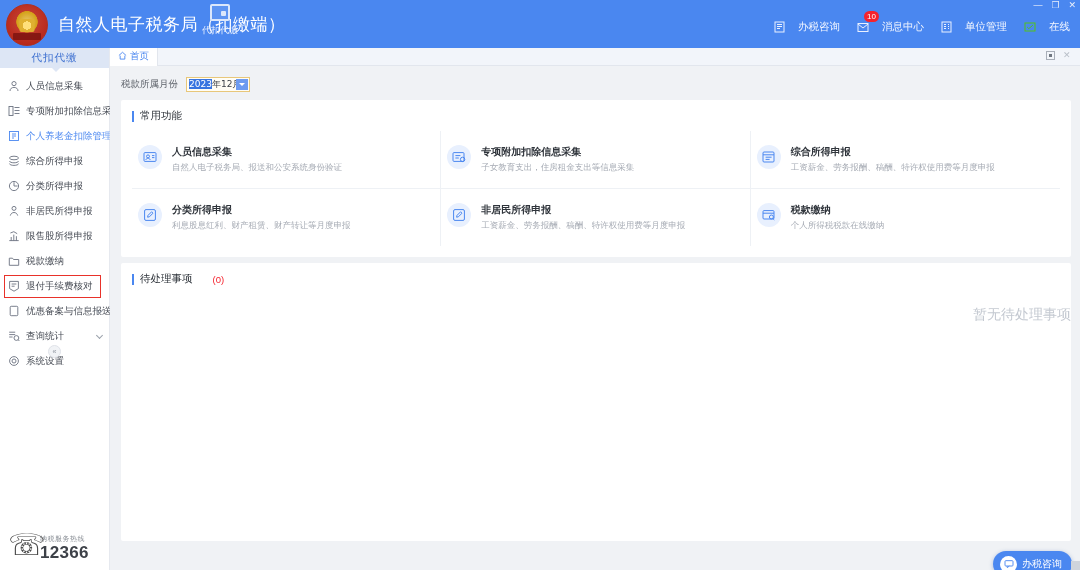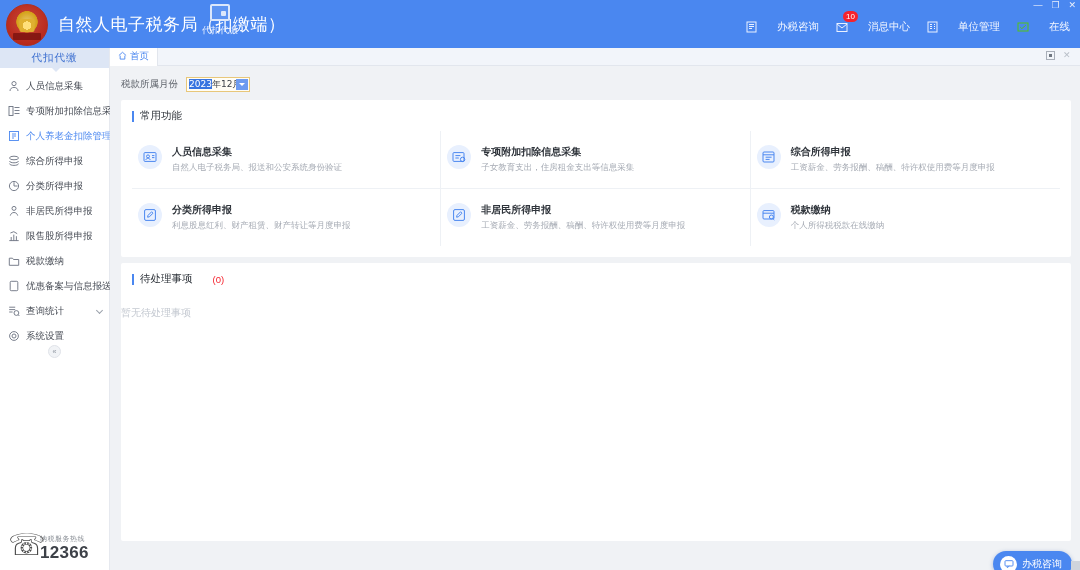--- a/index.html
+++ b/index.html
@@ -53,21 +53,21 @@
   }
   .mod-tab .ico i::after {
     content: ""; position: absolute; right: 2px; top: 5px; width: 5px; height: 5px;
     background: #dbe7fb; border-radius: 1px;
   }
   .mod-tab .lbl { font-size: 9px; margin-top: 3px; display: block; font-family: "DejaVu Sans", sans-serif; }
 
   .hdr-actions {
     position: absolute; right: 10px; top: 20px; display: flex; align-items: center; gap: 17px;
   }
-  .hact { display: flex; align-items: center; gap: 20px; color: #f2f6ff; font-size: 10.5px;
+  .hact { display: flex; align-items: center; gap: 13px; color: #f2f6ff; font-size: 10.5px;
           font-family: "DejaVu Sans", sans-serif; position: relative; cursor: default; }
   .hact svg { display: block; }
   .badge {
     position: absolute; left: 7px; top: -9px; min-width: 15px; height: 11px;
     background: #f5222d; color: #fff; border-radius: 7px; font-size: 8px;
     display: flex; align-items: center; justify-content: center; padding: 0 3px;
     font-family: "Liberation Sans", sans-serif;
   }
 
   
@@ -190,22 +190,22 @@
     display: flex; align-items: center; justify-content: center; flex: 0 0 auto;
     color: #4a87f0;
   }
   .ftxt .ft { font-size: 10px; color: #2f343b; font-weight: bold; display: block;
               font-family: "DejaVu Sans", sans-serif; }
   .ftxt .fs { font-size: 8.5px; color: #a6abb4; display: block; margin-top: 3px;
               font-family: "DejaVu Sans", sans-serif; }
 
   .todo { min-height: 278px; position: relative; }
   .empty {
-    position: absolute; left: 0; right: 0; top: 43px; text-align: left;
-    font-size: 10px; color: #c4c9d1; font-family: "DejaVu Sans", sans-serif;
+    position: absolute; left: 0; right: 0; top: 43px; text-align: right;
+    font-size: 14px; color: #c4c9d1; font-family: "DejaVu Sans", sans-serif;
   }
 
   .chat {
     position: absolute; right: 8px; bottom: -7px; height: 26px; padding: 0 10px 0 7px;
     background: #4a87f0; border-radius: 13px; display: flex; align-items: center; gap: 5px;
     box-shadow: 0 1px 4px rgba(50,90,170,.35);
   }
   .chat .cico {
     width: 17px; height: 17px; border-radius: 50%; background: #fff; color: #4a87f0;
     display: flex; align-items: center; justify-content: center;
@@ -361,20 +361,29 @@
 
       <div class="mi">
         <span>
           <svg width="12" height="12" viewBox="0 0 12 12" fill="none" stroke="currentColor" stroke-width=".9">
             <path d="M1.3 3.2h3.2l1 1.3h5.2v5.8H1.3z"></path>
           </svg>
         </span>
         <span class="mlbl">税款缴纳</span>
       </div>
 
+      <div class="mi boxed">
+        <span>
+          <svg width="12" height="12" viewBox="0 0 12 12" fill="none" stroke="currentColor" stroke-width=".9">
+            <path d="M1.6 1.4h8.8v7.2L6 11.2 1.6 8.6z"></path>
+              <path d="M3.6 4h4.8M3.6 6.2h3"></path>
+          </svg>
+        </span>
+        <span class="mlbl">退付手续费核对</span>
+      </div>
 
       <div class="mi">
         <span>
           <svg width="12" height="12" viewBox="0 0 12 12" fill="none" stroke="currentColor" stroke-width=".9">
             <rect x="2.2" y="1.3" width="7.6" height="9.4" rx="1"></rect>
           </svg>
         </span>
         <span class="mlbl">优惠备案与信息报送</span>
         <span class="caret"></span>
       </div>

